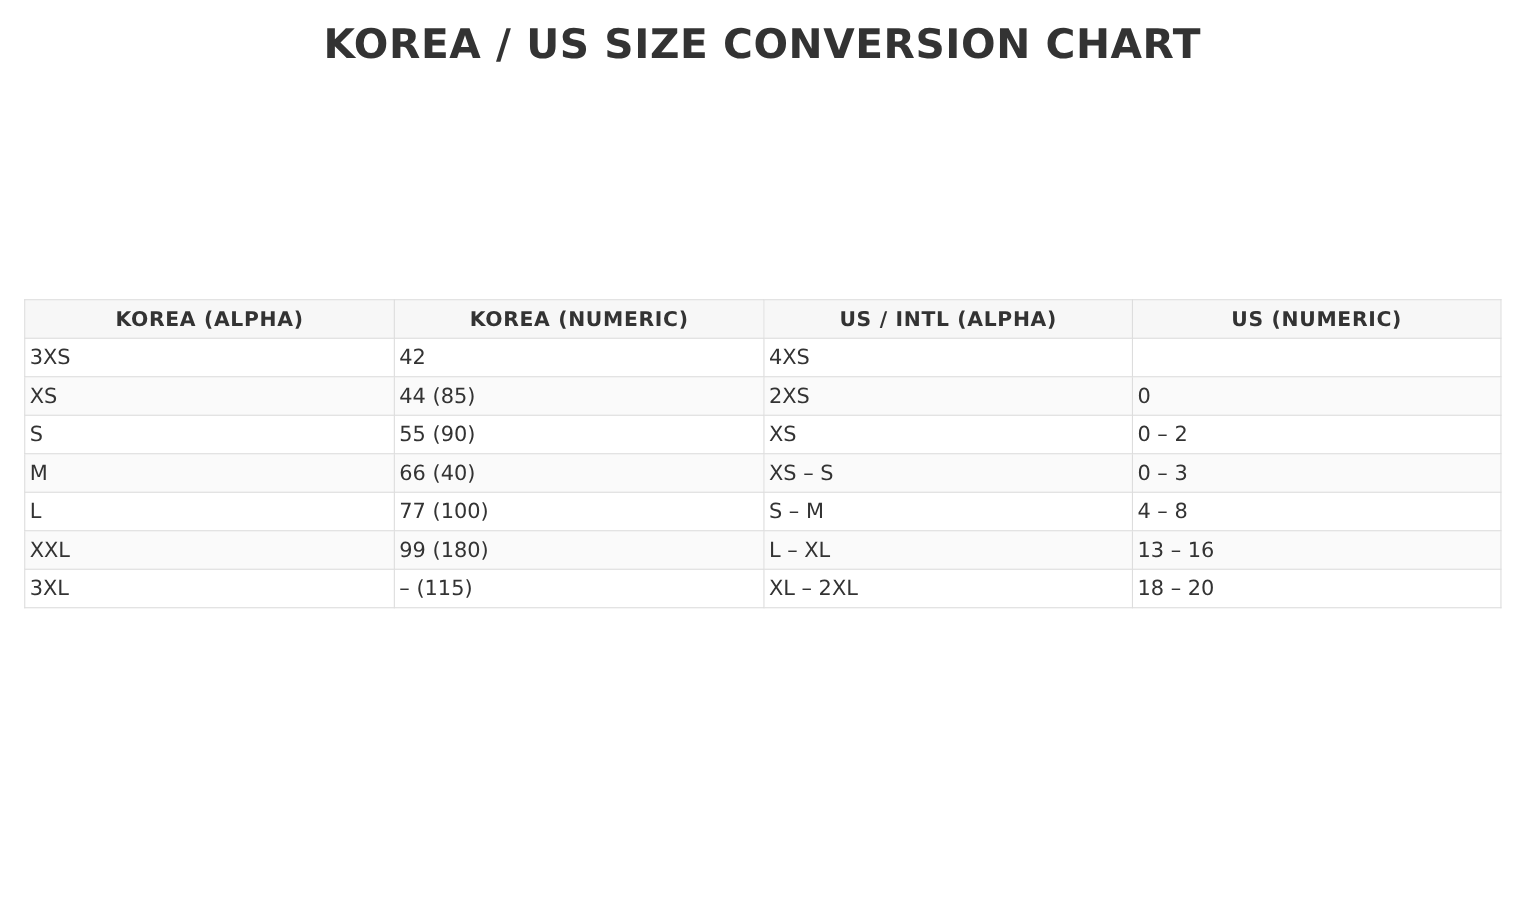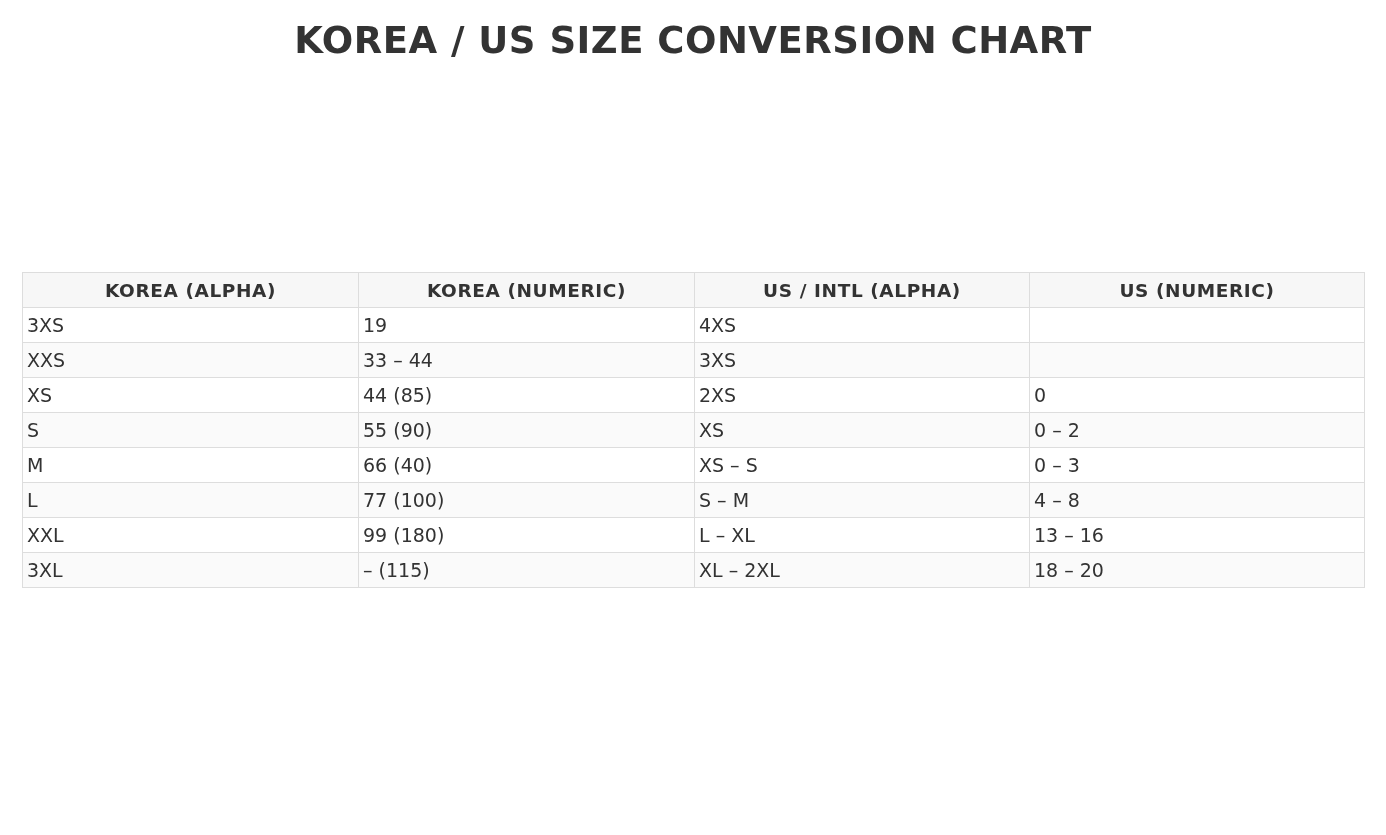--- a/index.html
+++ b/index.html
@@ -93,28 +93,22 @@
         <tr>
           <th>KOREA (ALPHA)</th>
           <th>KOREA (NUMERIC)</th>
           <th>US / INTL (ALPHA)</th>
           <th>US (NUMERIC)</th>
         </tr>
       </thead>
       <tbody>
         <tr>
           <td>3XS</td>
-          <td>19</td>
+          <td>42</td>
           <td>4XS</td>
-          <td></td>
-        </tr>
-        <tr>
-          <td>XXS</td>
-          <td>33 – 44</td>
-          <td>3XS</td>
           <td></td>
         </tr>
         <tr>
           <td>XS</td>
           <td>44 (85)</td>
           <td>2XS</td>
           <td>0</td>
         </tr>
         <tr>
           <td>S</td>

